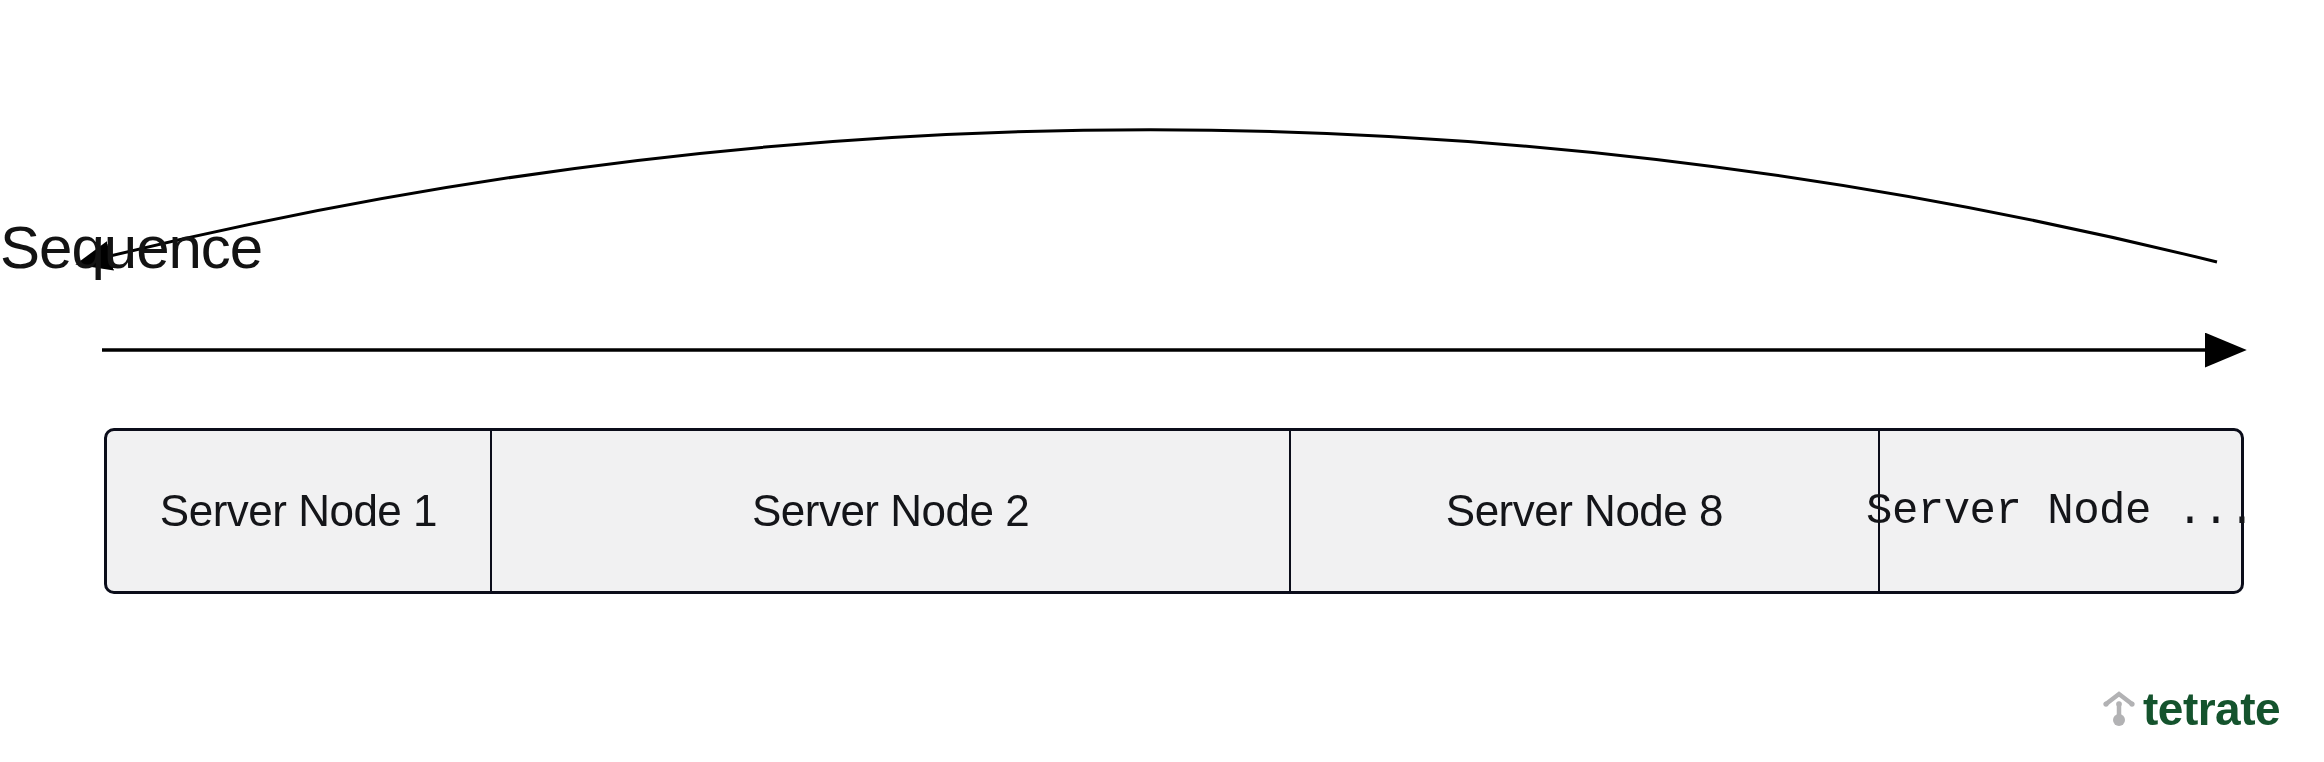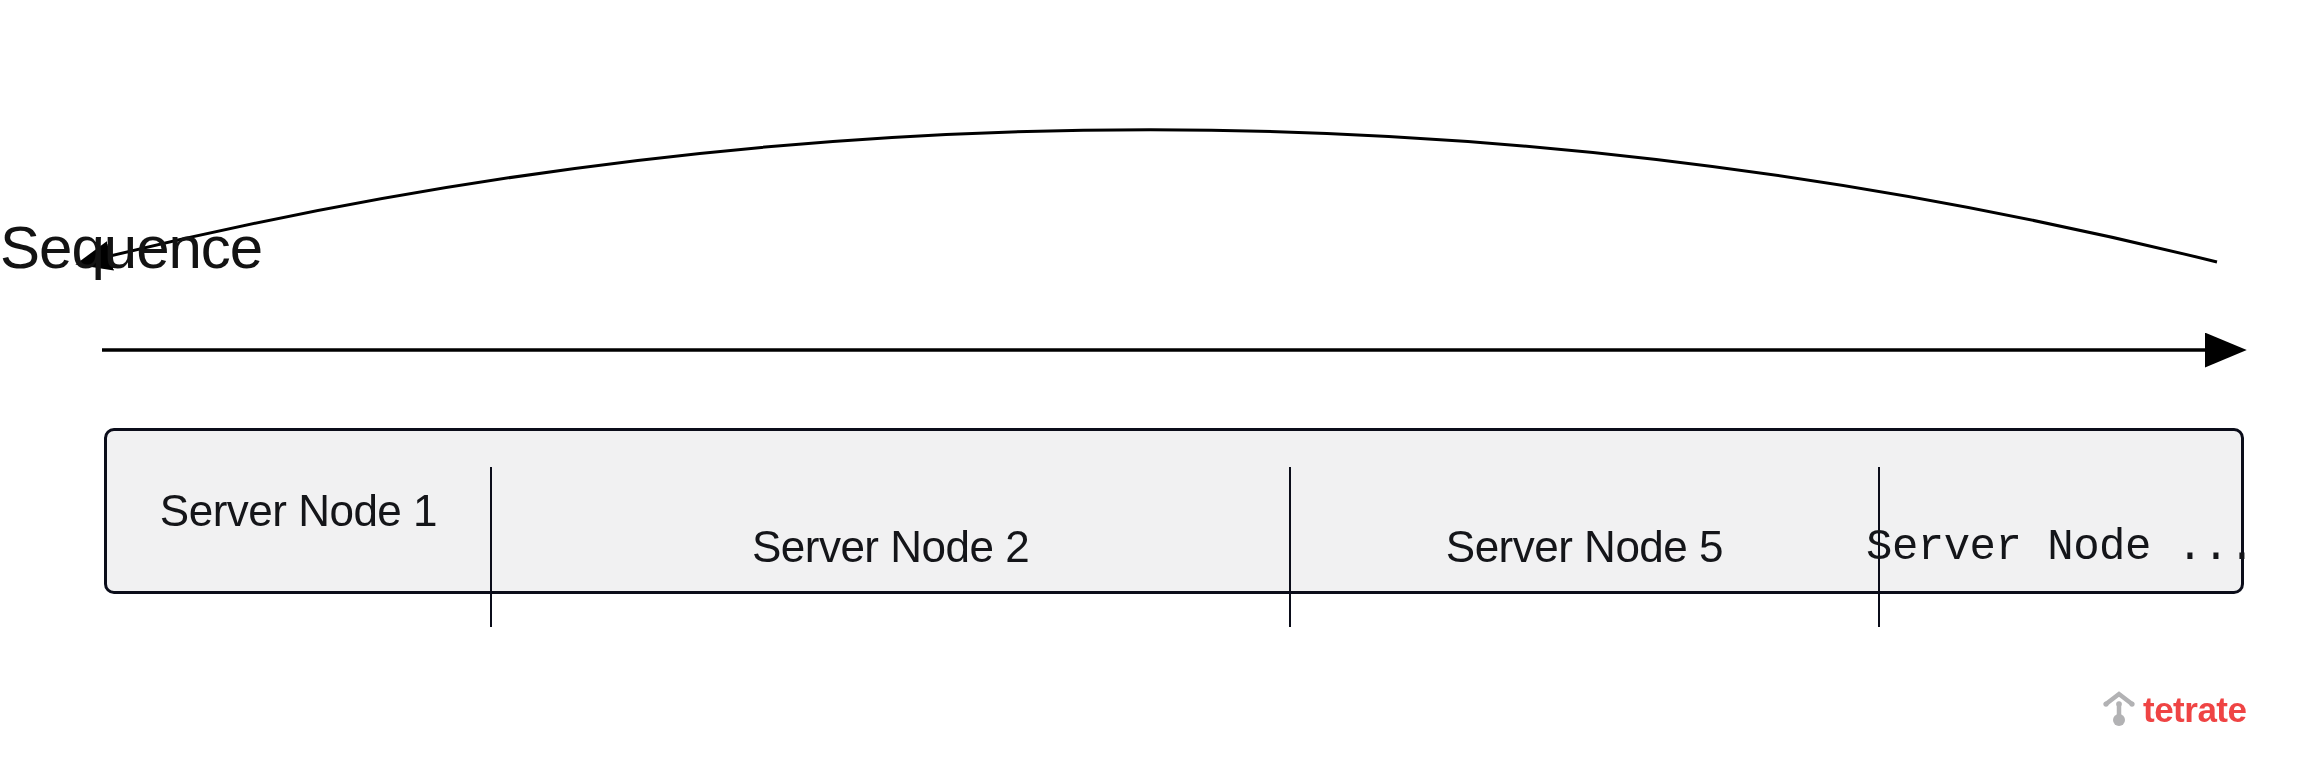--- a/index.html
+++ b/index.html
@@ -47,21 +47,20 @@
   }
   .node-cell {
     box-sizing: border-box;
     display: flex;
     align-items: center;
     justify-content: center;
     height: 100%;
   }
   .node-cell + .node-cell {
     border-left: 2.5px solid #0b0d1a;
-    margin-top: 36px;
   }
   .node-label {
     font-size: 44px;
     letter-spacing: -0.5px;
     color: #141519;
     white-space: nowrap;
   }
   .w1 { width: 17.94%; }
   .w2 { width: 37.46%; }
   .w3 { width: 27.57%; }
@@ -69,24 +68,24 @@
   .brand {
     position: absolute;
     left: 2102px;
     top: 690px;
     height: 38px;
     display: flex;
     align-items: center;
     gap: 7px;
   }
   .brand-word {
-    font-size: 35px;
+    font-size: 46px;
     font-weight: bold;
     letter-spacing: -0.5px;
-    color: #ef4444;
+    color: #14532d;
     line-height: 1;
   }
 </style>
 </head>
 <body>
 
 <div id="stage">
 
   <svg id="arrow-layer" viewBox="0 0 2324 762" xmlns="http://www.w3.org/2000/svg" aria-hidden="true">
     <defs>
@@ -103,21 +102,21 @@
   <div class="sequence-label">Sequence</div>
 
   <div class="node-row">
     <div class="node-cell w1">
       <span class="node-label">Server Node 1</span>
     </div>
     <div class="node-cell w2">
       <span class="node-label">Server Node 2</span>
     </div>
     <div class="node-cell w3">
-      <span class="node-label">Server Node 5</span>
+      <span class="node-label">Server Node 8</span>
     </div>
     <div class="node-cell w4">
       <span class="node-label">Server Node ...</span>
     </div>
   </div>
 
   <div class="brand">
     <svg width="34" height="36" viewBox="0 0 34 36" xmlns="http://www.w3.org/2000/svg" aria-hidden="true">
 
       <path d="M 4 13 L 17 3 L 30 13" fill="none" stroke="#b2b2b4" stroke-width="4.5" stroke-linecap="round"></path>

